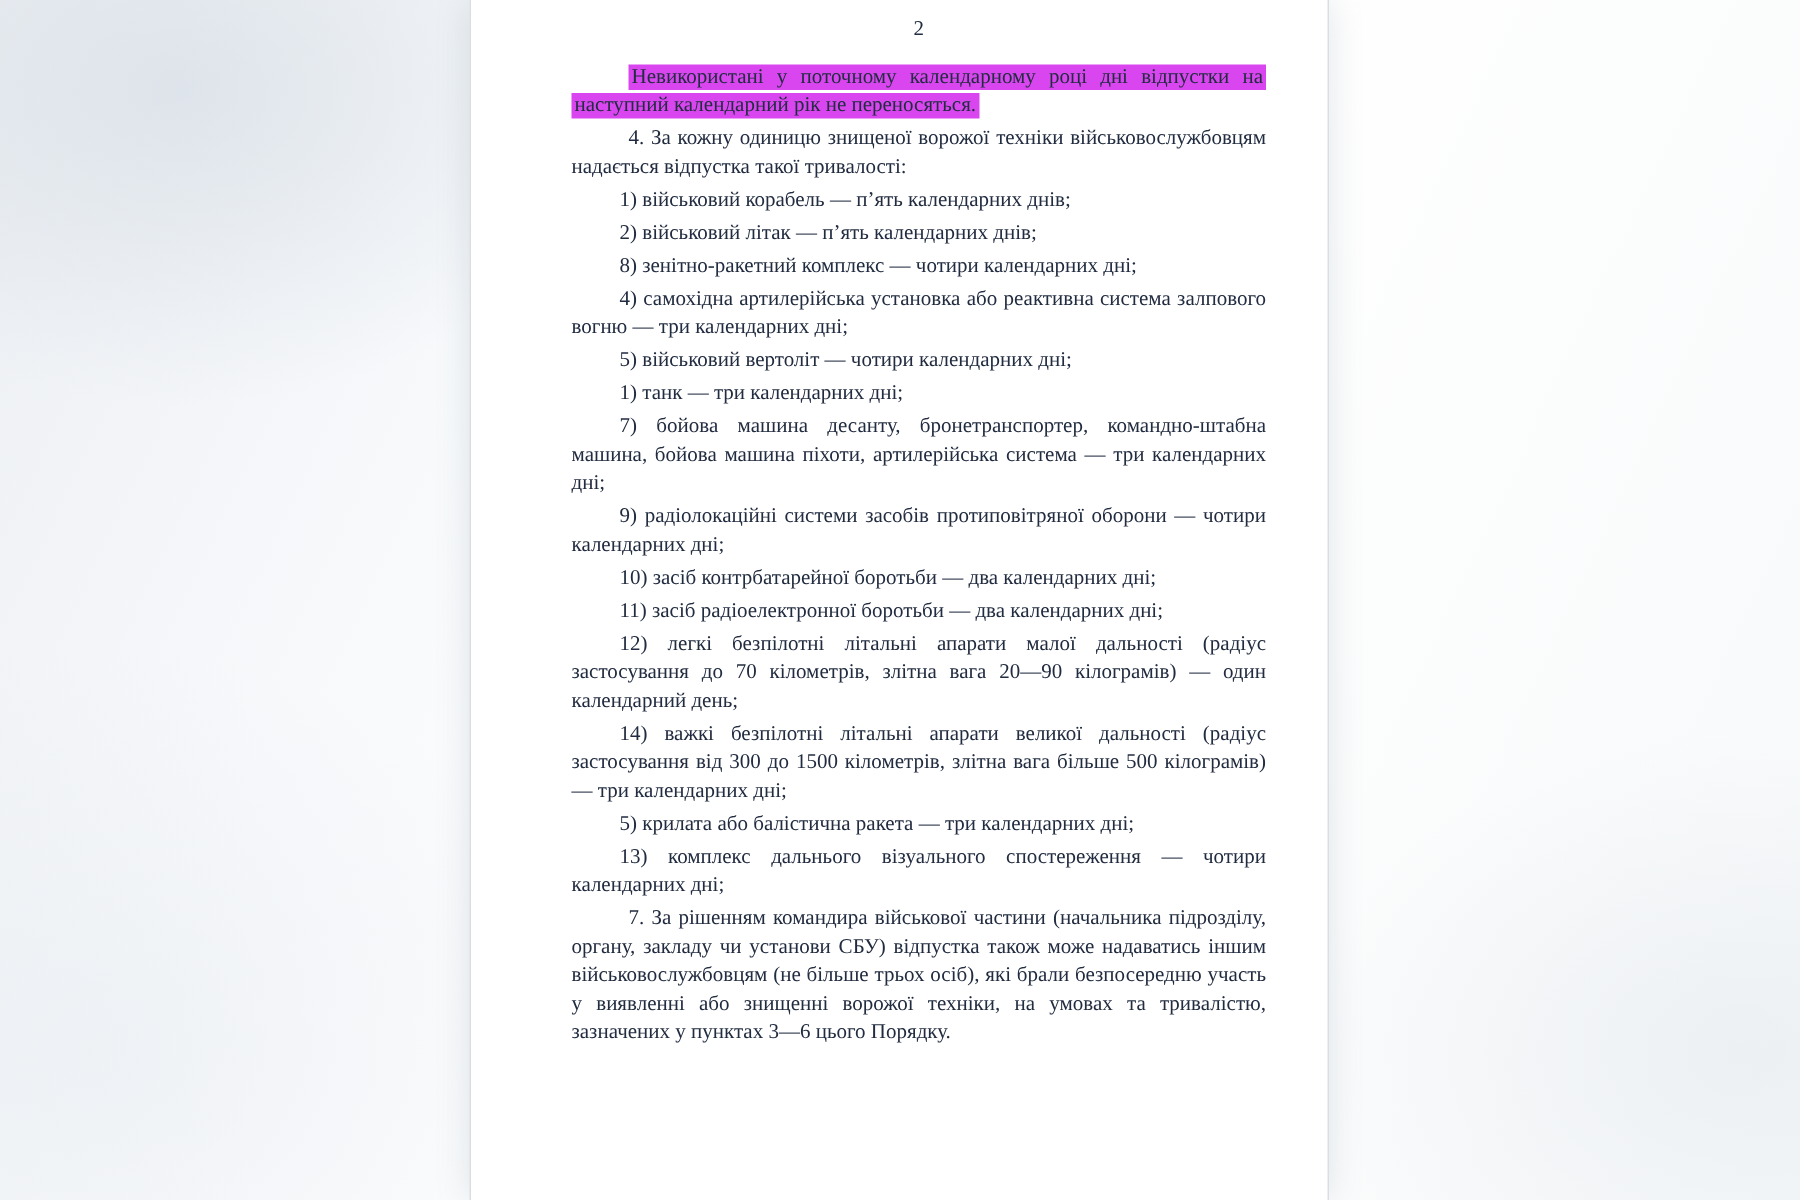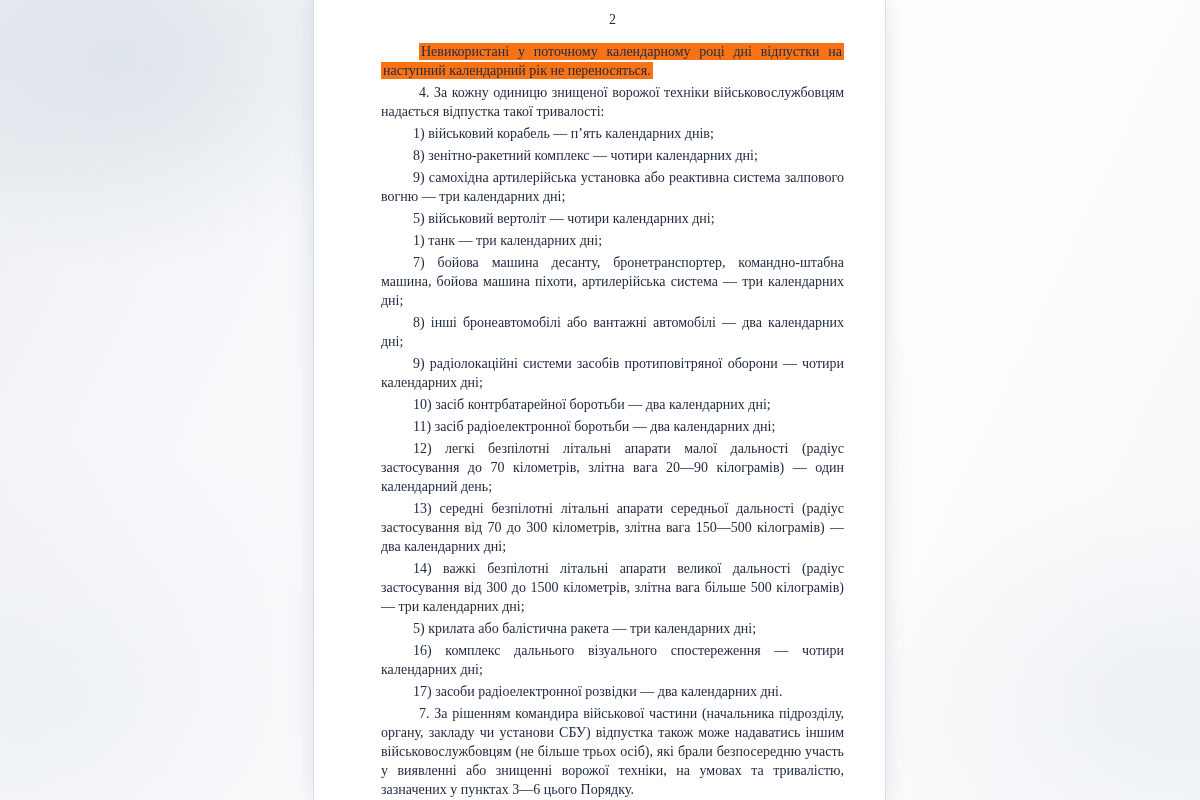--- a/index.html
+++ b/index.html
@@ -34,51 +34,49 @@
     margin: 3px 0 0 0;
     text-indent: 32px;
     text-align: justify;
   }
   p.page-num {
     margin: 0 0 13px 0;
     text-indent: 0;
     text-align: center;
   }
   .hl {
-    background: #f97316;
+    background: #d946ef;
     padding: 1px 2px;
     -webkit-box-decoration-break: clone;
     box-decoration-break: clone;
   }
 </style>
 </head>
 <body>
 
 <div class="page">
   <div class="doc">
 
     <p class="page-num">2</p>
 
     <p class="para"><span class="hl">Невикористані у поточному календарному році дні відпустки на наступний календарний рік не переносяться.</span></p>
 
     <p class="para">4. За кожну одиницю знищеної ворожої техніки військовослужбовцям надається відпустка такої тривалості:</p>
 
     <p class="item">1) військовий корабель — п’ять календарних днів;</p>
+    <p class="item">2) військовий літак — п’ять календарних днів;</p>
     <p class="item">8) зенітно-ракетний комплекс — чотири календарних дні;</p>
-    <p class="item">9) самохідна артилерійська установка або реактивна система залпового вогню — три календарних дні;</p>
+    <p class="item">4) самохідна артилерійська установка або реактивна система залпового вогню — три календарних дні;</p>
     <p class="item">5) військовий вертоліт — чотири календарних дні;</p>
     <p class="item">1) танк — три календарних дні;</p>
     <p class="item">7) бойова машина десанту, бронетранспортер, командно-штабна машина, бойова машина піхоти, артилерійська система — три календарних дні;</p>
-    <p class="item">8) інші бронеавтомобілі або вантажні автомобілі — два календарних дні;</p>
     <p class="item">9) радіолокаційні системи засобів протиповітряної оборони — чотири календарних дні;</p>
     <p class="item">10) засіб контрбатарейної боротьби — два календарних дні;</p>
     <p class="item">11) засіб радіоелектронної боротьби — два календарних дні;</p>
     <p class="item">12) легкі безпілотні літальні апарати малої дальності (радіус застосування до 70 кілометрів, злітна вага 20—90 кілограмів) — один календарний день;</p>
-    <p class="item">13) середні безпілотні літальні апарати середньої дальності (радіус застосування від 70 до 300 кілометрів, злітна вага 150—500 кілограмів) — два календарних дні;</p>
     <p class="item">14) важкі безпілотні літальні апарати великої дальності (радіус застосування від 300 до 1500 кілометрів, злітна вага більше 500 кілограмів) — три календарних дні;</p>
     <p class="item">5) крилата або балістична ракета — три календарних дні;</p>
-    <p class="item">16) комплекс дальнього візуального спостереження — чотири календарних дні;</p>
-    <p class="item">17) засоби радіоелектронної розвідки — два календарних дні.</p>
+    <p class="item">13) комплекс дальнього візуального спостереження — чотири календарних дні;</p>
 
     <p class="para">7. За рішенням командира військової частини (начальника підрозділу, органу, закладу чи установи СБУ) відпустка також може надаватись іншим військовослужбовцям (не більше трьох осіб), які брали безпосередню участь у виявленні або знищенні ворожої техніки, на умовах та тривалістю, зазначених у пунктах 3—6 цього Порядку.</p>
 
   </div>
 </div>
 
 </body></html>

